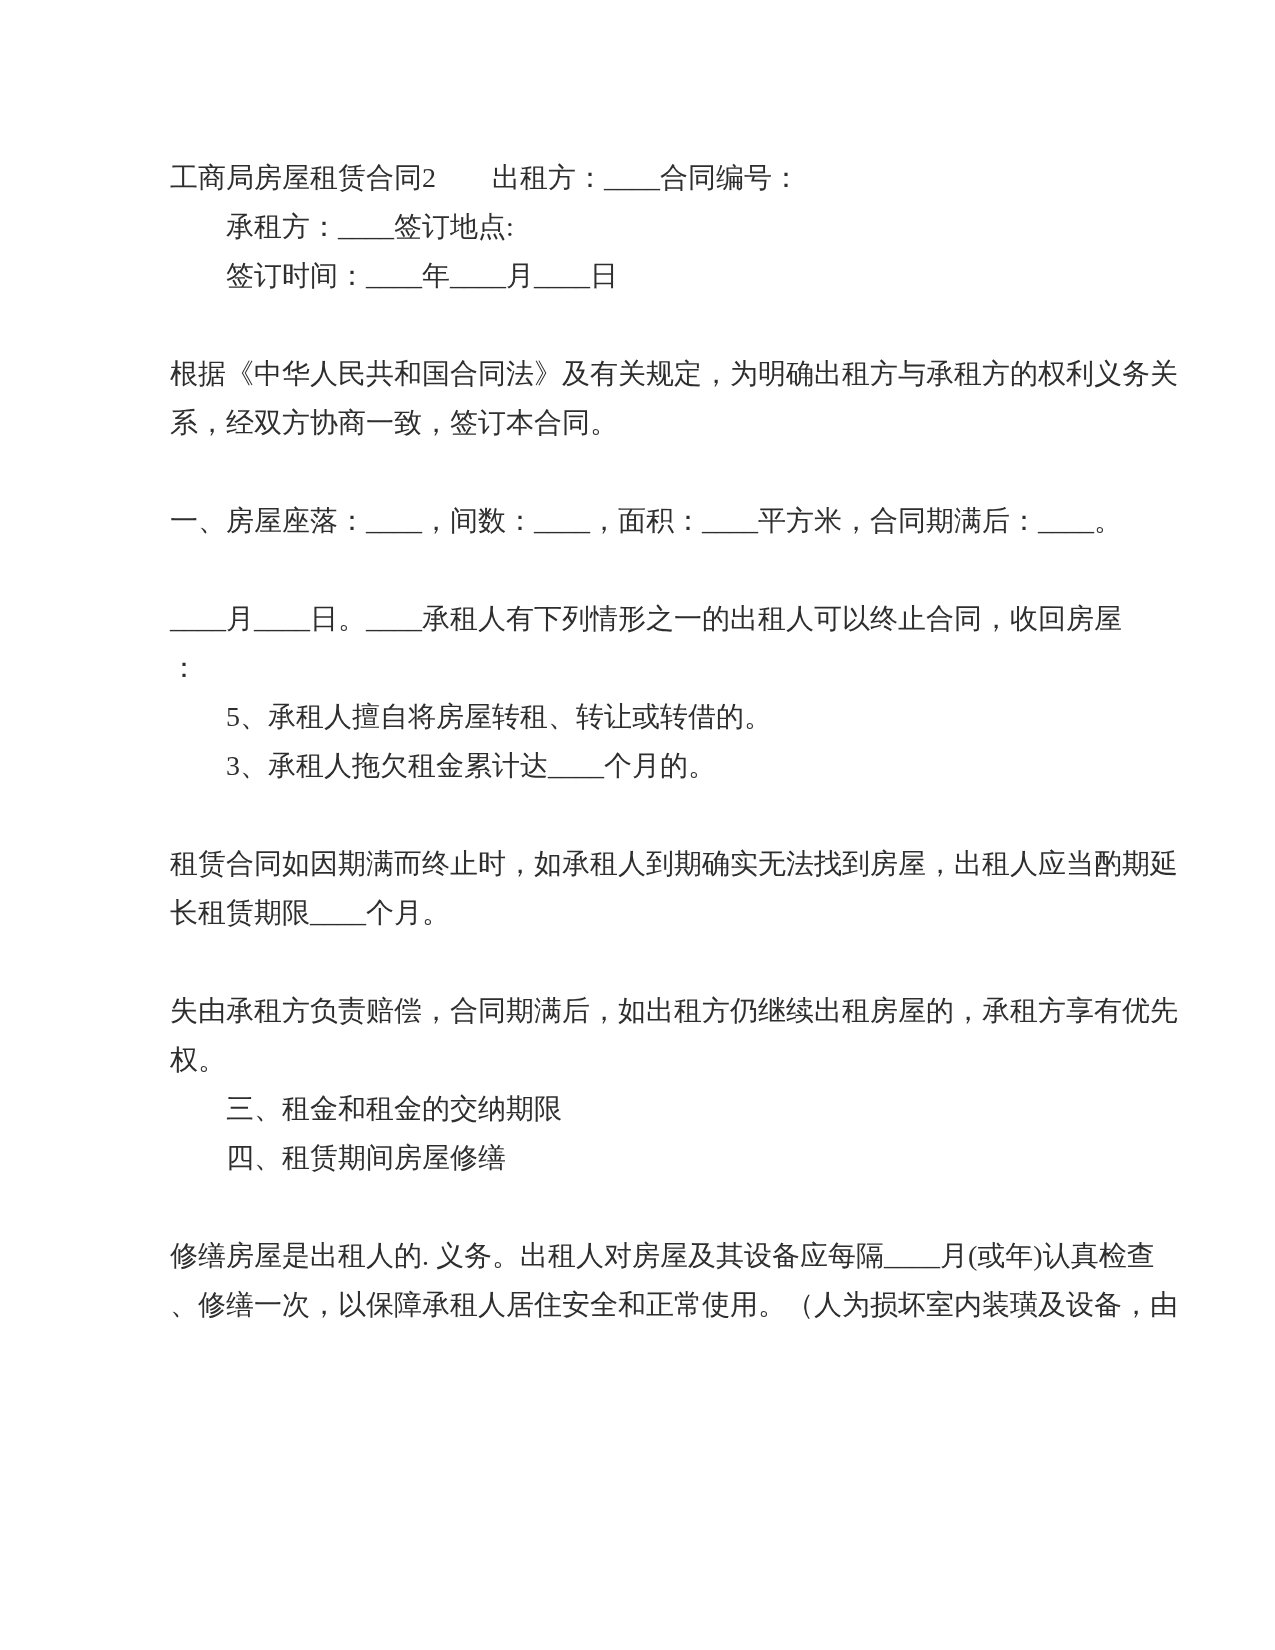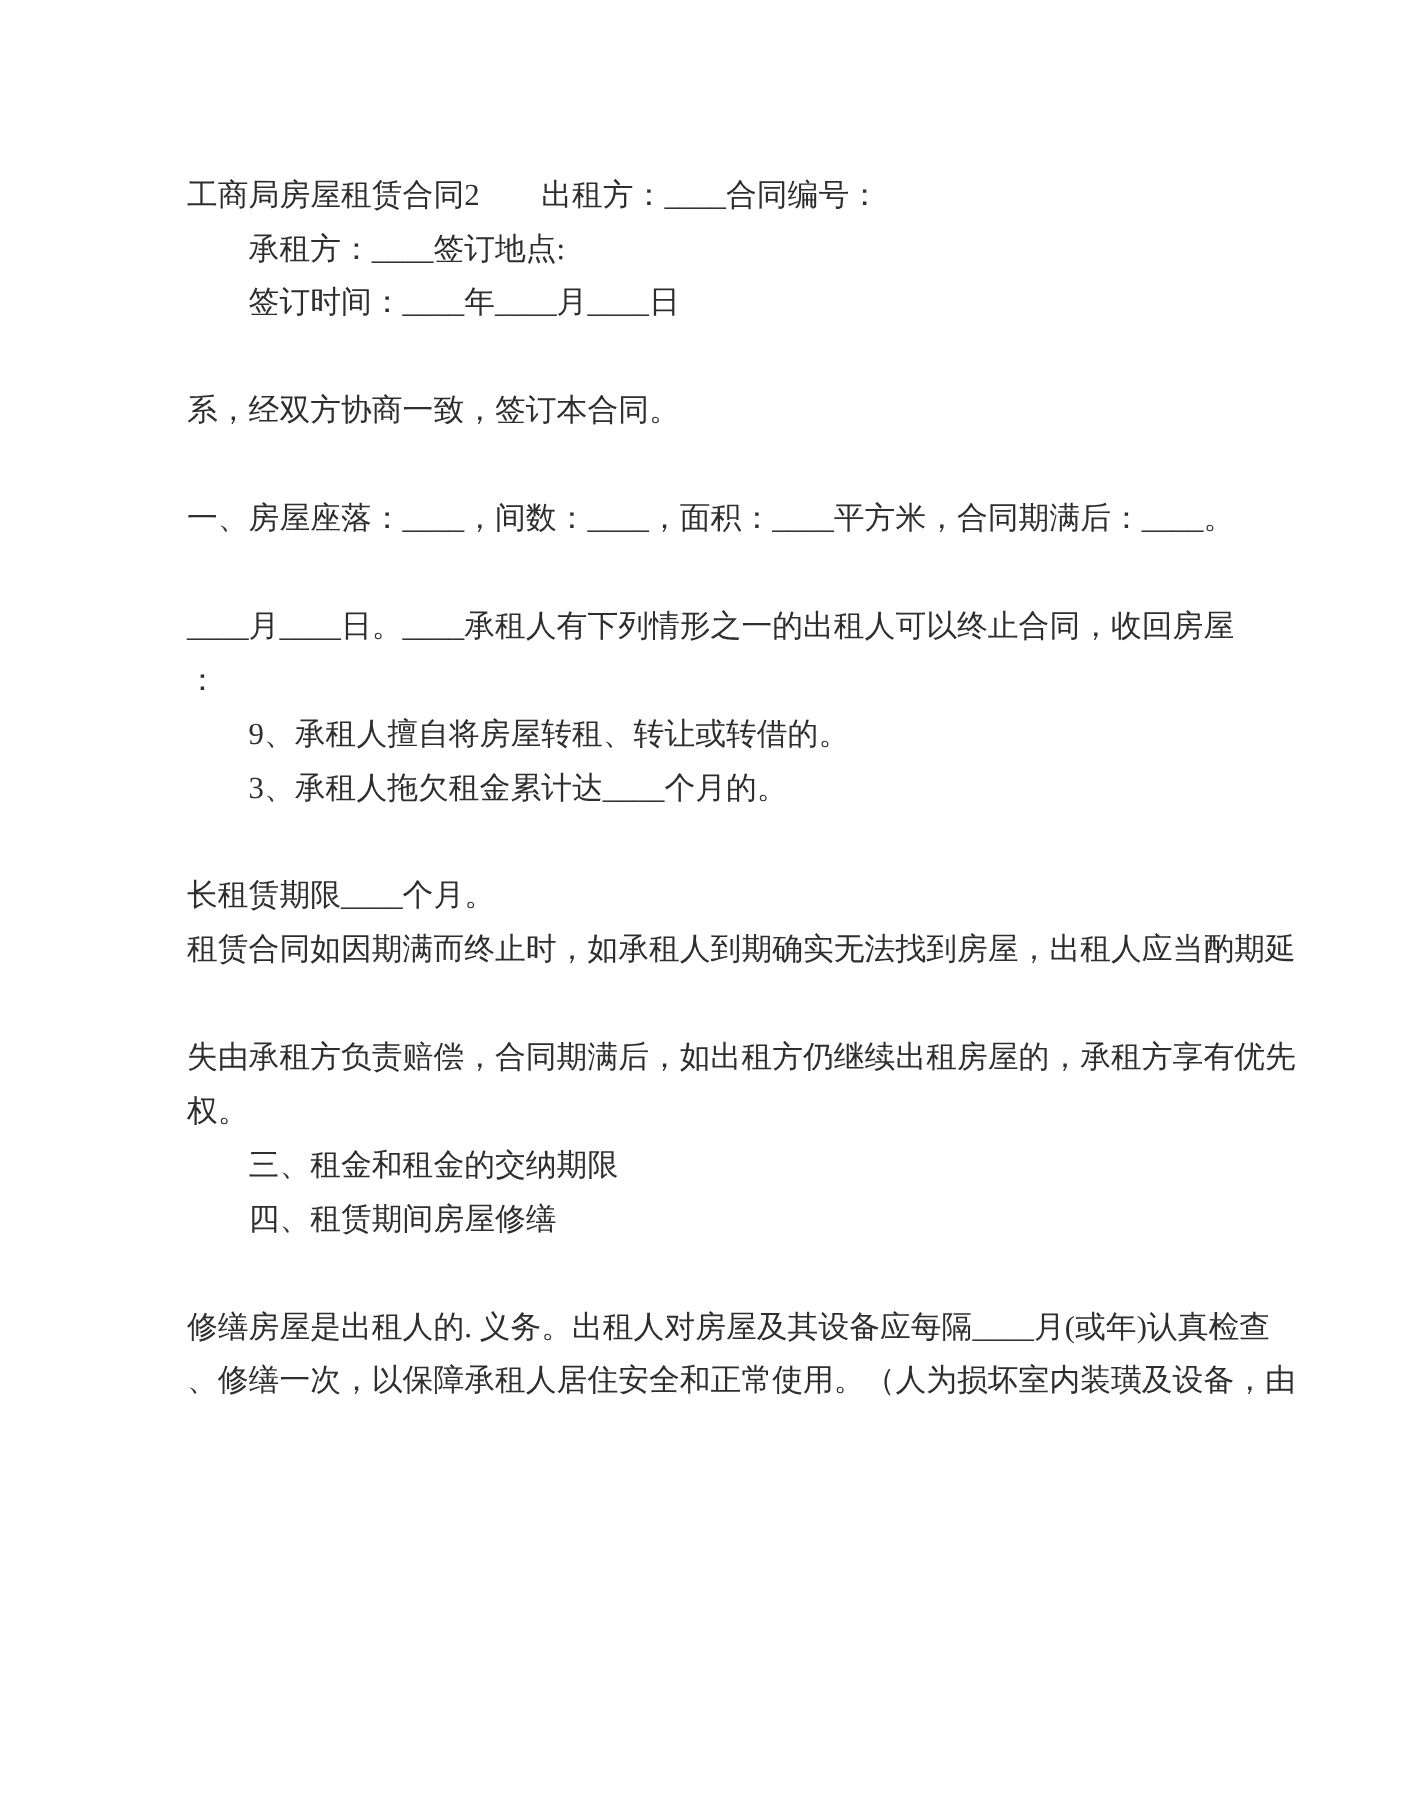--- a/index.html
+++ b/index.html
@@ -42,38 +42,39 @@
 
 <div class="page">
   <div class="doc">
 
     <div class="line">工商局房屋租赁合同2　　出租方：____合同编号：</div>
     <div class="line indent">承租方：____签订地点:</div>
     <div class="line indent">签订时间：____年____月____日</div>
 
     <div class="line blank"></div>
 
+    <div class="line">根据《中华人民共和国合同法》及有关规定，为明确出租方与承租方的权利义务关</div>
     <div class="line">系，经双方协商一致，签订本合同。</div>
 
     <div class="line blank"></div>
 
     <div class="line">一、房屋座落：____，间数：____，面积：____平方米，合同期满后：____。</div>
 
     <div class="line blank"></div>
 
     <div class="line">____月____日。____承租人有下列情形之一的出租人可以终止合同，收回房屋</div>
     <div class="line">：</div>
 
-    <div class="line indent">9、承租人擅自将房屋转租、转让或转借的。</div>
+    <div class="line indent">5、承租人擅自将房屋转租、转让或转借的。</div>
     <div class="line indent">3、承租人拖欠租金累计达____个月的。</div>
 
     <div class="line blank"></div>
 
+    <div class="line">租赁合同如因期满而终止时，如承租人到期确实无法找到房屋，出租人应当酌期延</div>
     <div class="line">长租赁期限____个月。</div>
-    <div class="line">租赁合同如因期满而终止时，如承租人到期确实无法找到房屋，出租人应当酌期延</div>
 
     <div class="line blank"></div>
 
     <div class="line">失由承租方负责赔偿，合同期满后，如出租方仍继续出租房屋的，承租方享有优先</div>
     <div class="line">权。</div>
 
     <div class="line indent">三、租金和租金的交纳期限</div>
     <div class="line indent">四、租赁期间房屋修缮</div>
 
     <div class="line blank"></div>

